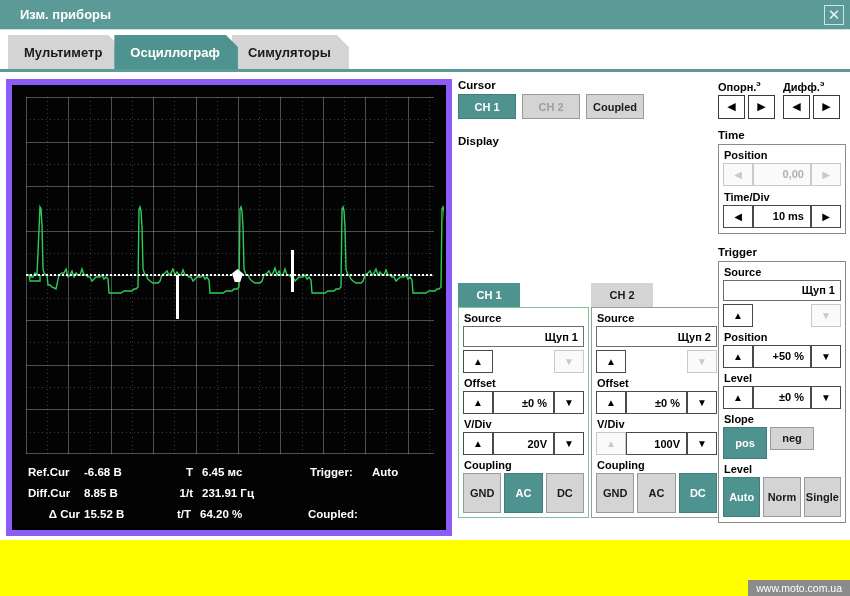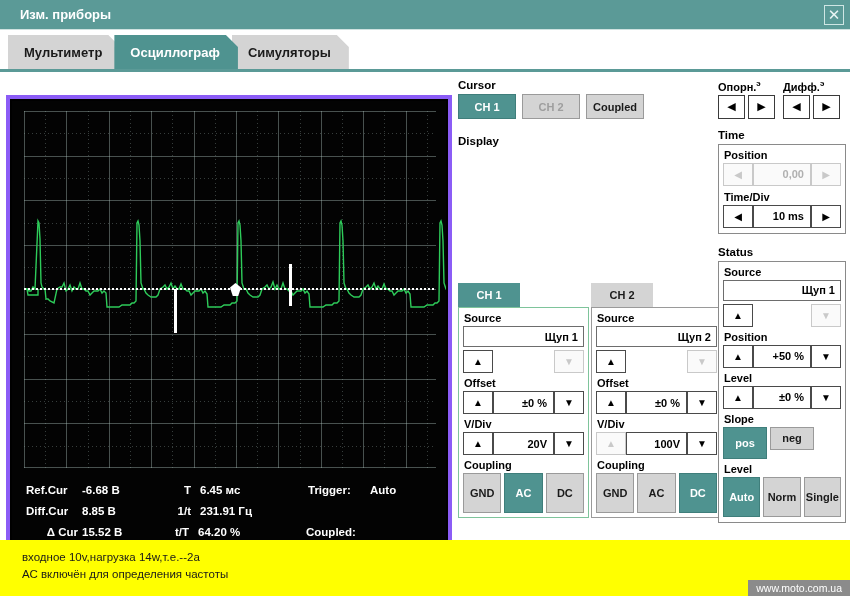--- a/index.html
+++ b/index.html
@@ -47,23 +47,23 @@
     cursor:pointer;
     position:relative;
   }
   .tab.active { background:#4f9390; color:#ffffff; z-index:3; }
 
   
   #main { position:absolute; top:75px; left:0; right:0; bottom:56px; }
 
   
   #scope-wrap {
-    position:absolute; left:6px; top:20px;
+    position:absolute; left:6px; top:4px;
     width:446px; height:457px;
-    border:4px solid #8b5cf6;
+    border:6px solid #8b5cf6;
     background:#000;
     padding:2px;
   }
   #scope {
     position:relative; width:100%; height:100%;
     background:#030303; overflow:hidden;
   }
   #grid { position:absolute; left:12px; top:10px; right:10px; height:357px; }
   .gl { position:absolute; background:rgba(170,190,185,0.42); }
   .gl.v { width:1px; top:0; bottom:0; }
@@ -402,21 +402,21 @@
           <div class="fld-label" style="margin-top:5px">Time/Div</div>
           <div class="spin-row" style="margin-top:0">
             <div class="sq">◀</div>
             <div class="valbox">10 ms</div>
             <div class="sq">▶</div>
           </div>
         </div>
       </div>
 
       <div style="margin-top:12px">
-        <div class="sec-label">Status</div>
+        <div class="sec-label">Trigger</div>
         <div class="boxed">
           <div class="fld-label">Source</div>
           <div class="txtbox">Щуп 1</div>
           <div class="spin-row">
             <div class="sq">▲</div>
             <div class="valbox" style="border:none"></div>
             <div class="sq flat">▼</div>
           </div>
           <div class="fld-label" style="margin-top:4px">Position</div>
           <div class="spin-row" style="margin-top:0">
@@ -442,16 +442,14 @@
             <div class="btn seg">Single</div>
           </div>
         </div>
       </div>
 
     </div>
   </div>
 </div>
 
 <div id="caption">
-  <div id="caption-text">входное 10v,нагрузка 14w,т.е.--2a
-АС включён для определения частоты</div>
   <div id="watermark">www.moto.com.ua</div>
 </div>
 
 </body></html>

